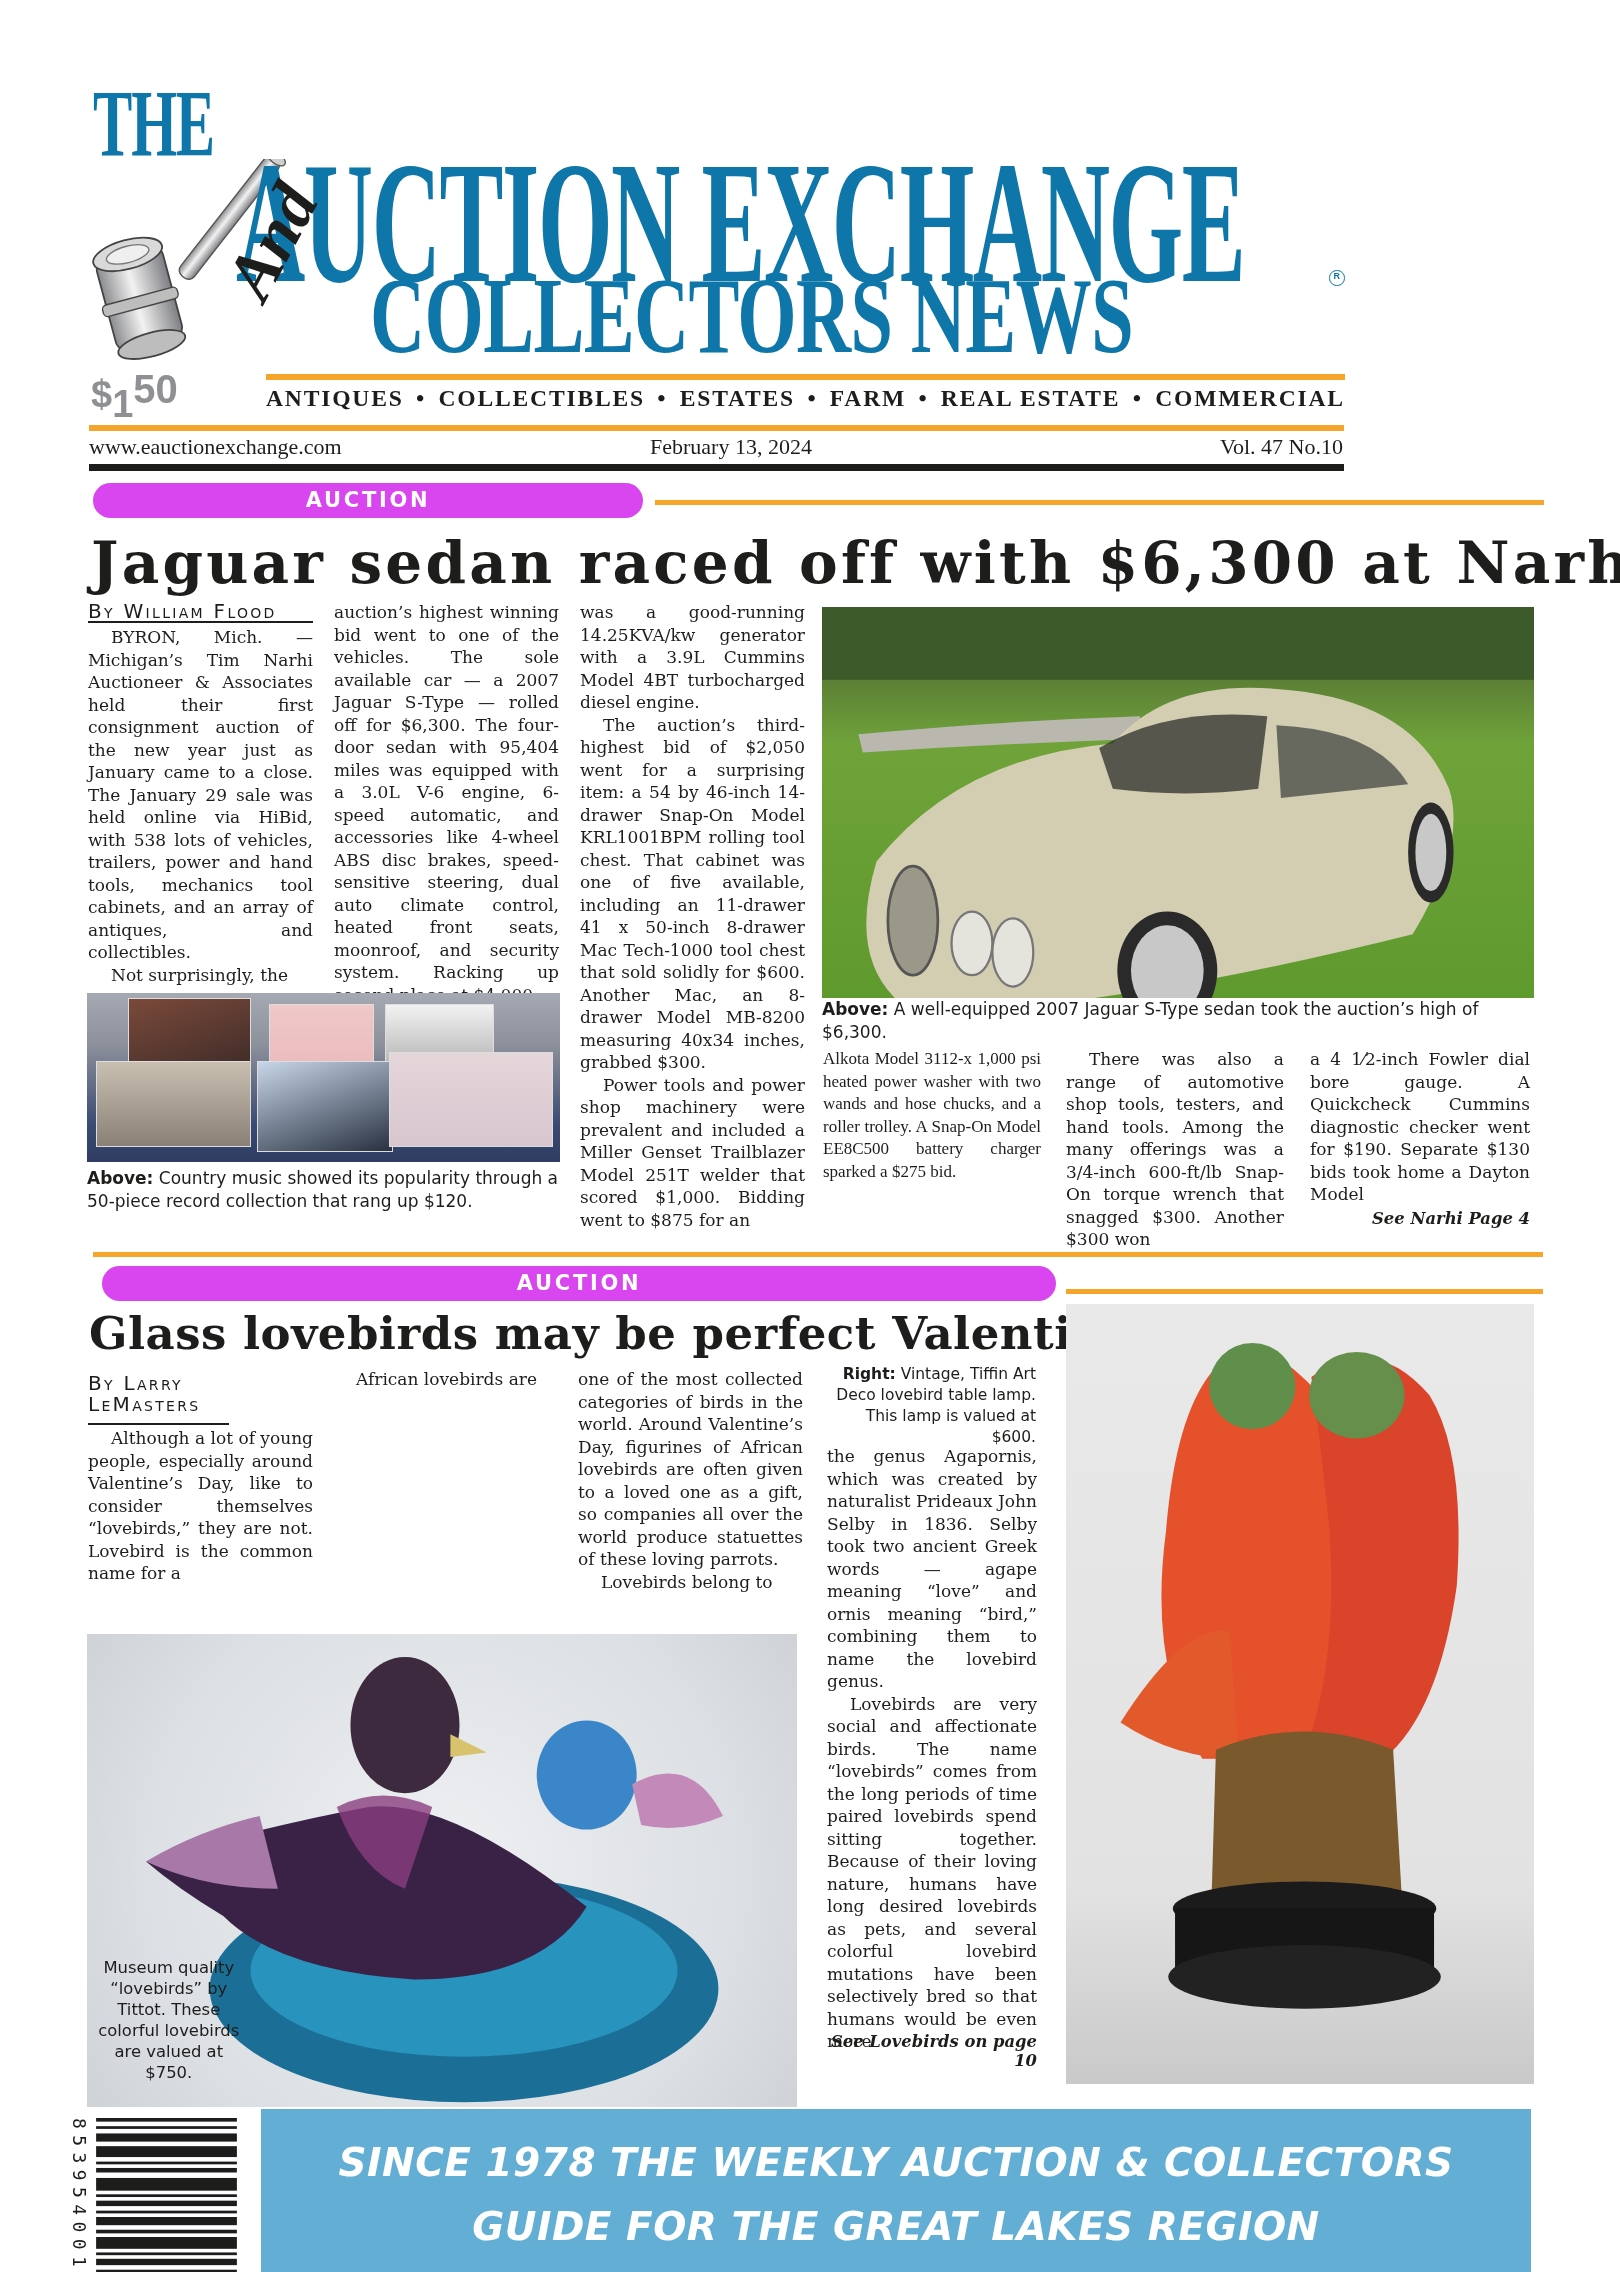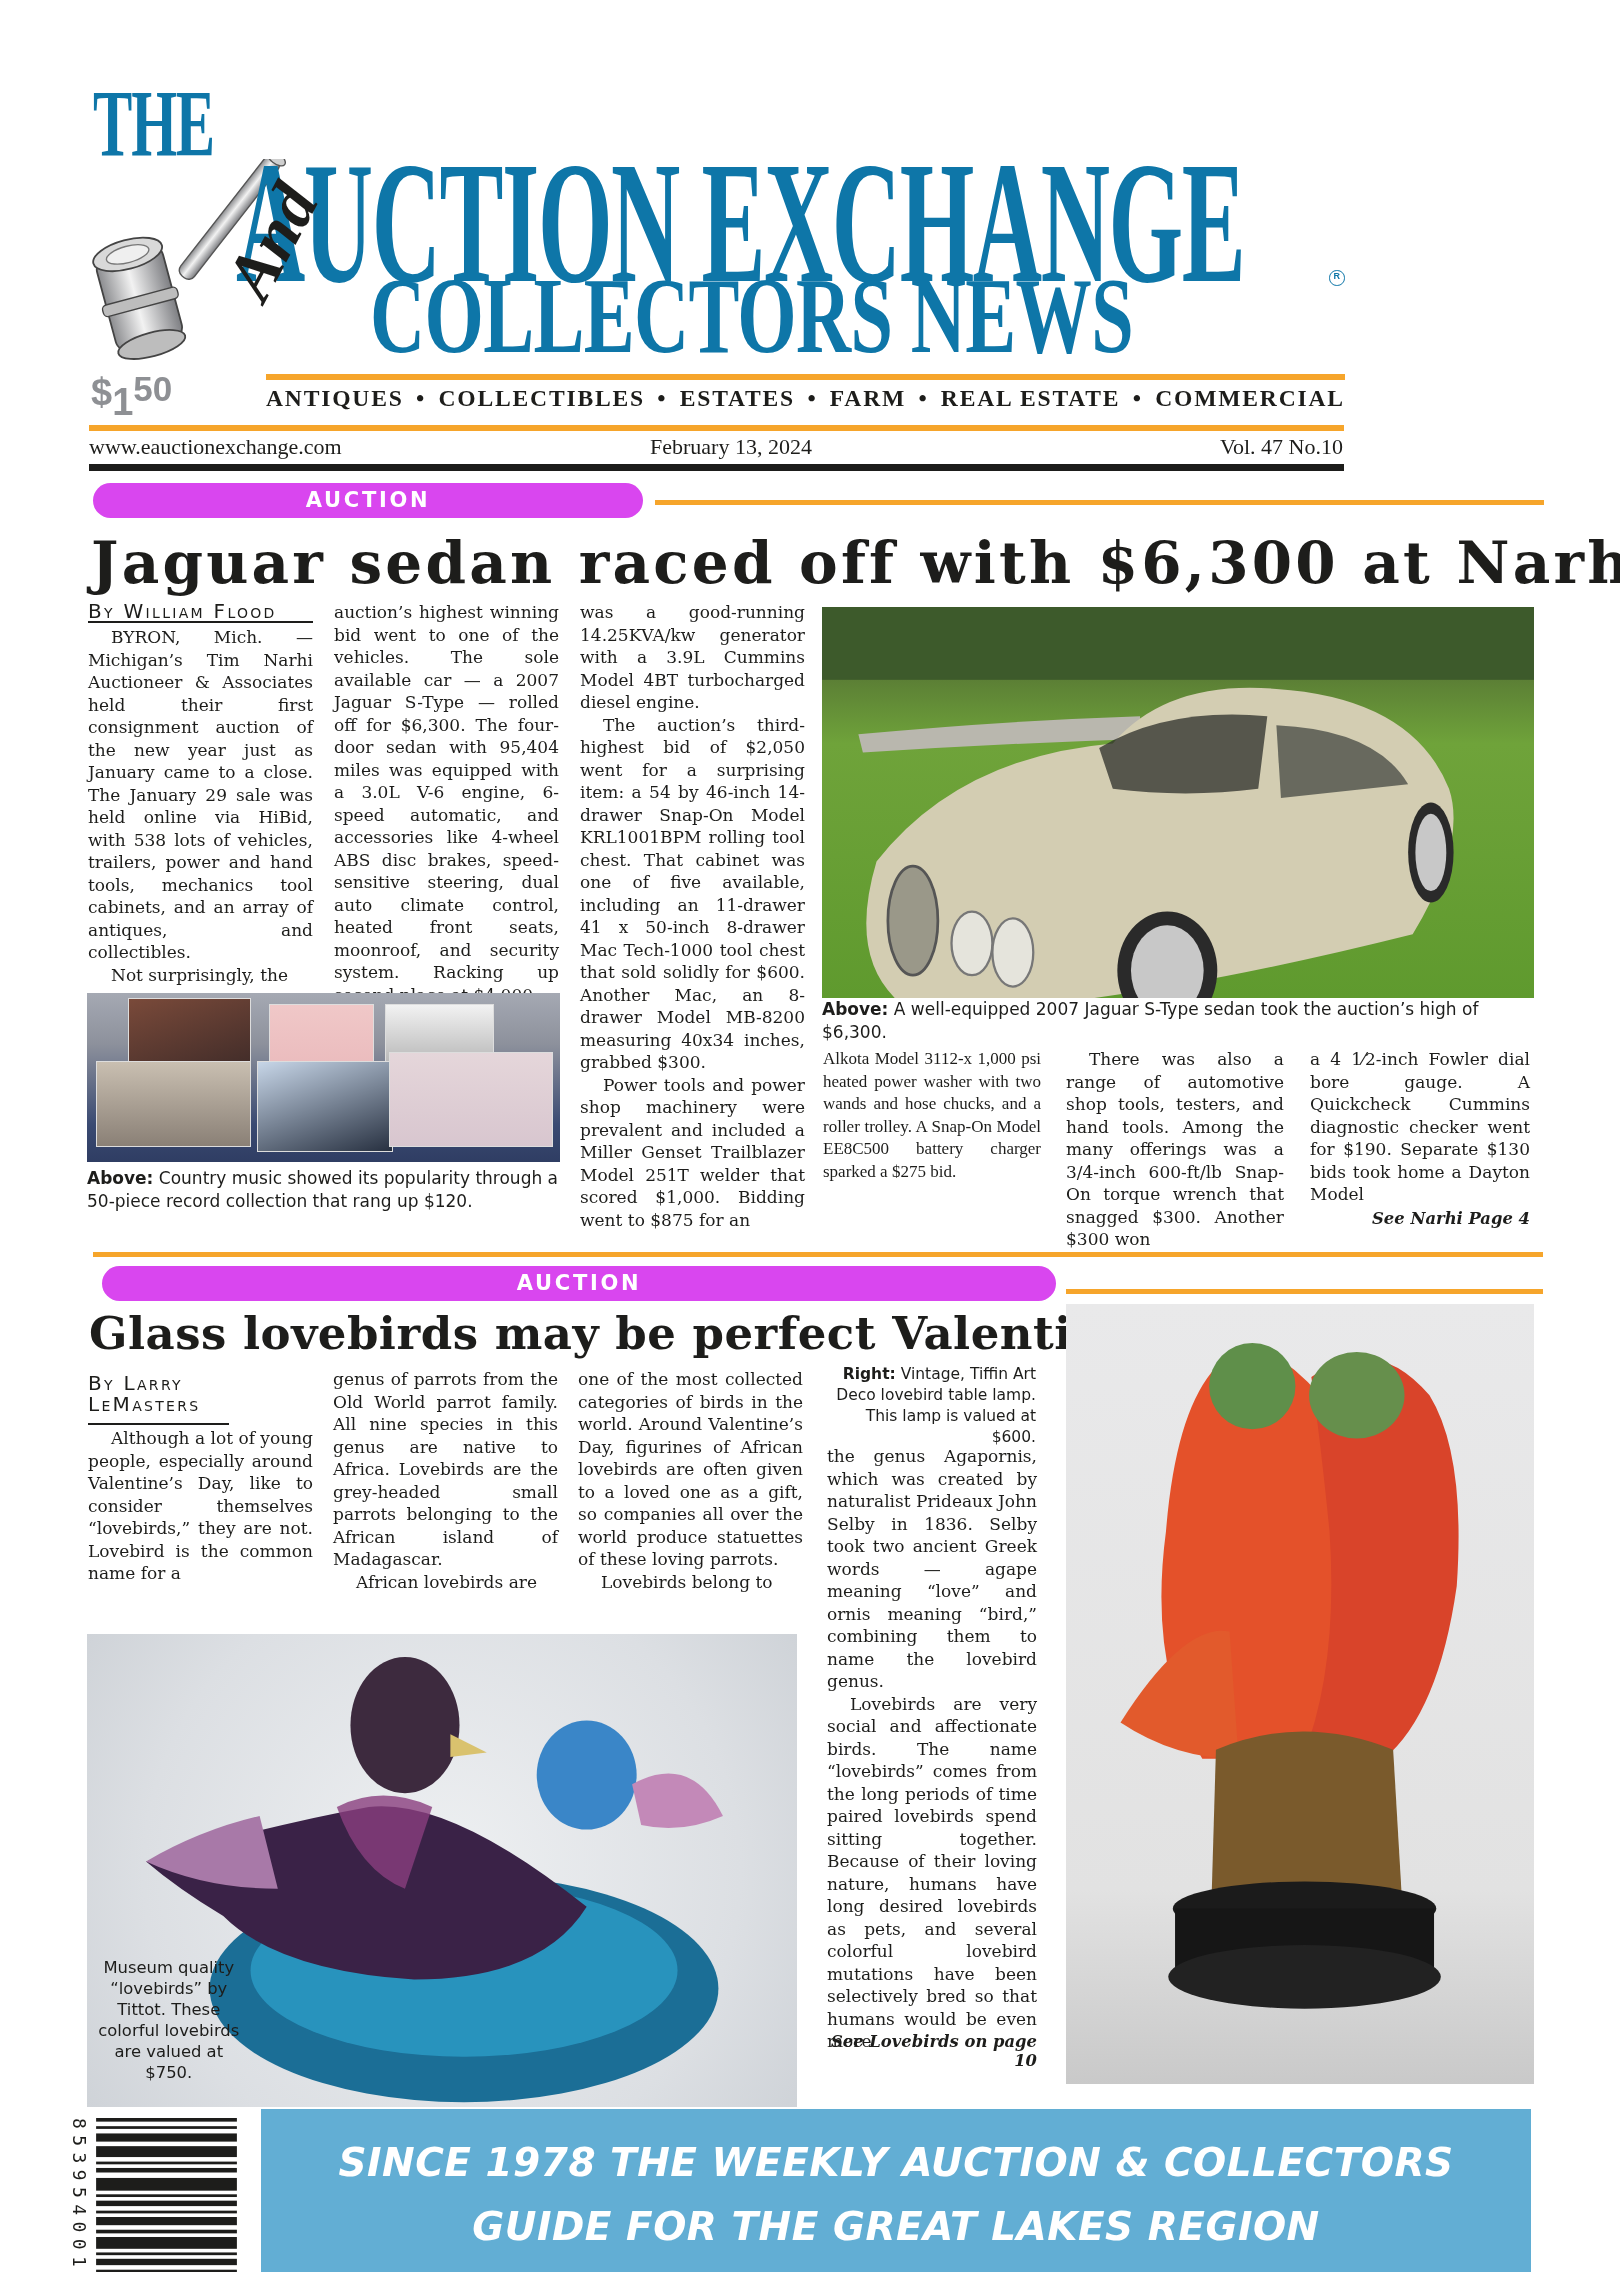--- a/index.html
+++ b/index.html
@@ -15,21 +15,21 @@
   .mh-collectors { left: 370px; top: 261px; font-family: "Liberation Serif", serif; font-weight: bold;
     color: #0e76a8; font-size: 109px; line-height: 1; transform: scaleX(0.7); transform-origin: left top; white-space: nowrap; letter-spacing: -0.9px; }
   .mh-and { left: 214px; top: 277px; font-family: "Liberation Serif", serif; font-style: italic; font-weight: bold;
     color: #1d1d1b; font-size: 68px; line-height: 1; transform: rotate(-62deg); transform-origin: left top; }
   .mh-reg { left: 1329px; top: 270px; width: 15.5px; height: 15.5px; border: 1.8px solid #0e76a8; border-radius: 50%;
     font-family: "Liberation Sans", sans-serif; font-size: 9px; font-weight: bold; color: #0e76a8; text-align: center; line-height: 11.8px; }
   .gavel { left: 91px; top: 159px; width: 291px; height: 214px; }
   .price { left: 91px; top: 373px; font-family: "Liberation Sans", sans-serif; font-weight: bold; color: #8e9094; line-height: 1; }
   .price .dollar { font-size: 38px; }
   .price .one { font-size: 38px; position: relative; top: 10px; }
-  .price .cents { font-size: 35px; position: relative; top: -3.6px; }
+  .price .cents { font-size: 40px; position: relative; top: -3.6px; }
   .orange-line { background: #f6a52b; height: 5.5px; }
   .tagline { left: 266px; top: 385px; width: 1079px; font-family: "Liberation Serif", serif; font-weight: bold;
     font-size: 23.6px; letter-spacing: 1.8px; color: #1d1d1b; display: flex; justify-content: space-between; white-space: nowrap; }
   .meta-row { left: 89px; top: 434px; width: 1254px; font-family: "Liberation Serif", serif; font-size: 22px; color: #1d1d1b; }
   .meta-row span { position: absolute; top: 0; white-space: nowrap; }
   .black-bar { left: 89px; top: 464px; width: 1255px; height: 7.3px; background: #1d1d1b; }
 
   
   .pill { background: #d946ef; border-radius: 18px; color: #fff; font-family: "DejaVu Sans", sans-serif;
     font-weight: bold; text-align: center; letter-spacing: 2.7px; }
@@ -195,21 +195,20 @@
 
   <h1 class="abs headline" style="left:89px; top:1311px; font-size:45px; letter-spacing:0.5px;">Glass lovebirds may be perfect Valentine’s gift</h1>
 
   <div class="abs byline" style="left:88px; top:1373px; width:145px;">By Larry LeMasters</div>
   <div class="abs byline-rule" style="left:88px; top:1423px; width:141px;"></div>
 
   <div class="abs col" style="left:88px; top:1427px; width:225px;">
     <p class="ind">Although a lot of young people, especially around Valentine’s Day, like to consider themselves “lovebirds,” they are not. Lovebird is the common name for a</p>
   </div>
   <div class="abs col" style="left:333px; top:1368px; width:225px;">
-    <p>genus of parrots from the Old World parrot family. All nine species in this genus are native to Africa. Lovebirds are the grey-headed small parrots belonging to the African island of Madagascar.</p>
     <p class="ind">African lovebirds are</p>
   </div>
   <div class="abs col" style="left:578px; top:1368px; width:225px;">
     <p>one of the most collected categories of birds in the world. Around Valentine’s Day, figurines of African lovebirds are often given to a loved one as a gift, so companies all over the world produce statuettes of these loving parrots.</p>
     <p class="ind">Lovebirds belong to</p>
   </div>
 
   <div class="abs caption" style="left:827px; top:1364px; width:209px; text-align:right; font-size:15.5px; line-height:21px;">
     <b>Right:</b><span> Vintage, Tiffin Art Deco lovebird table lamp. This lamp is valued at $600.</span>
   </div>

